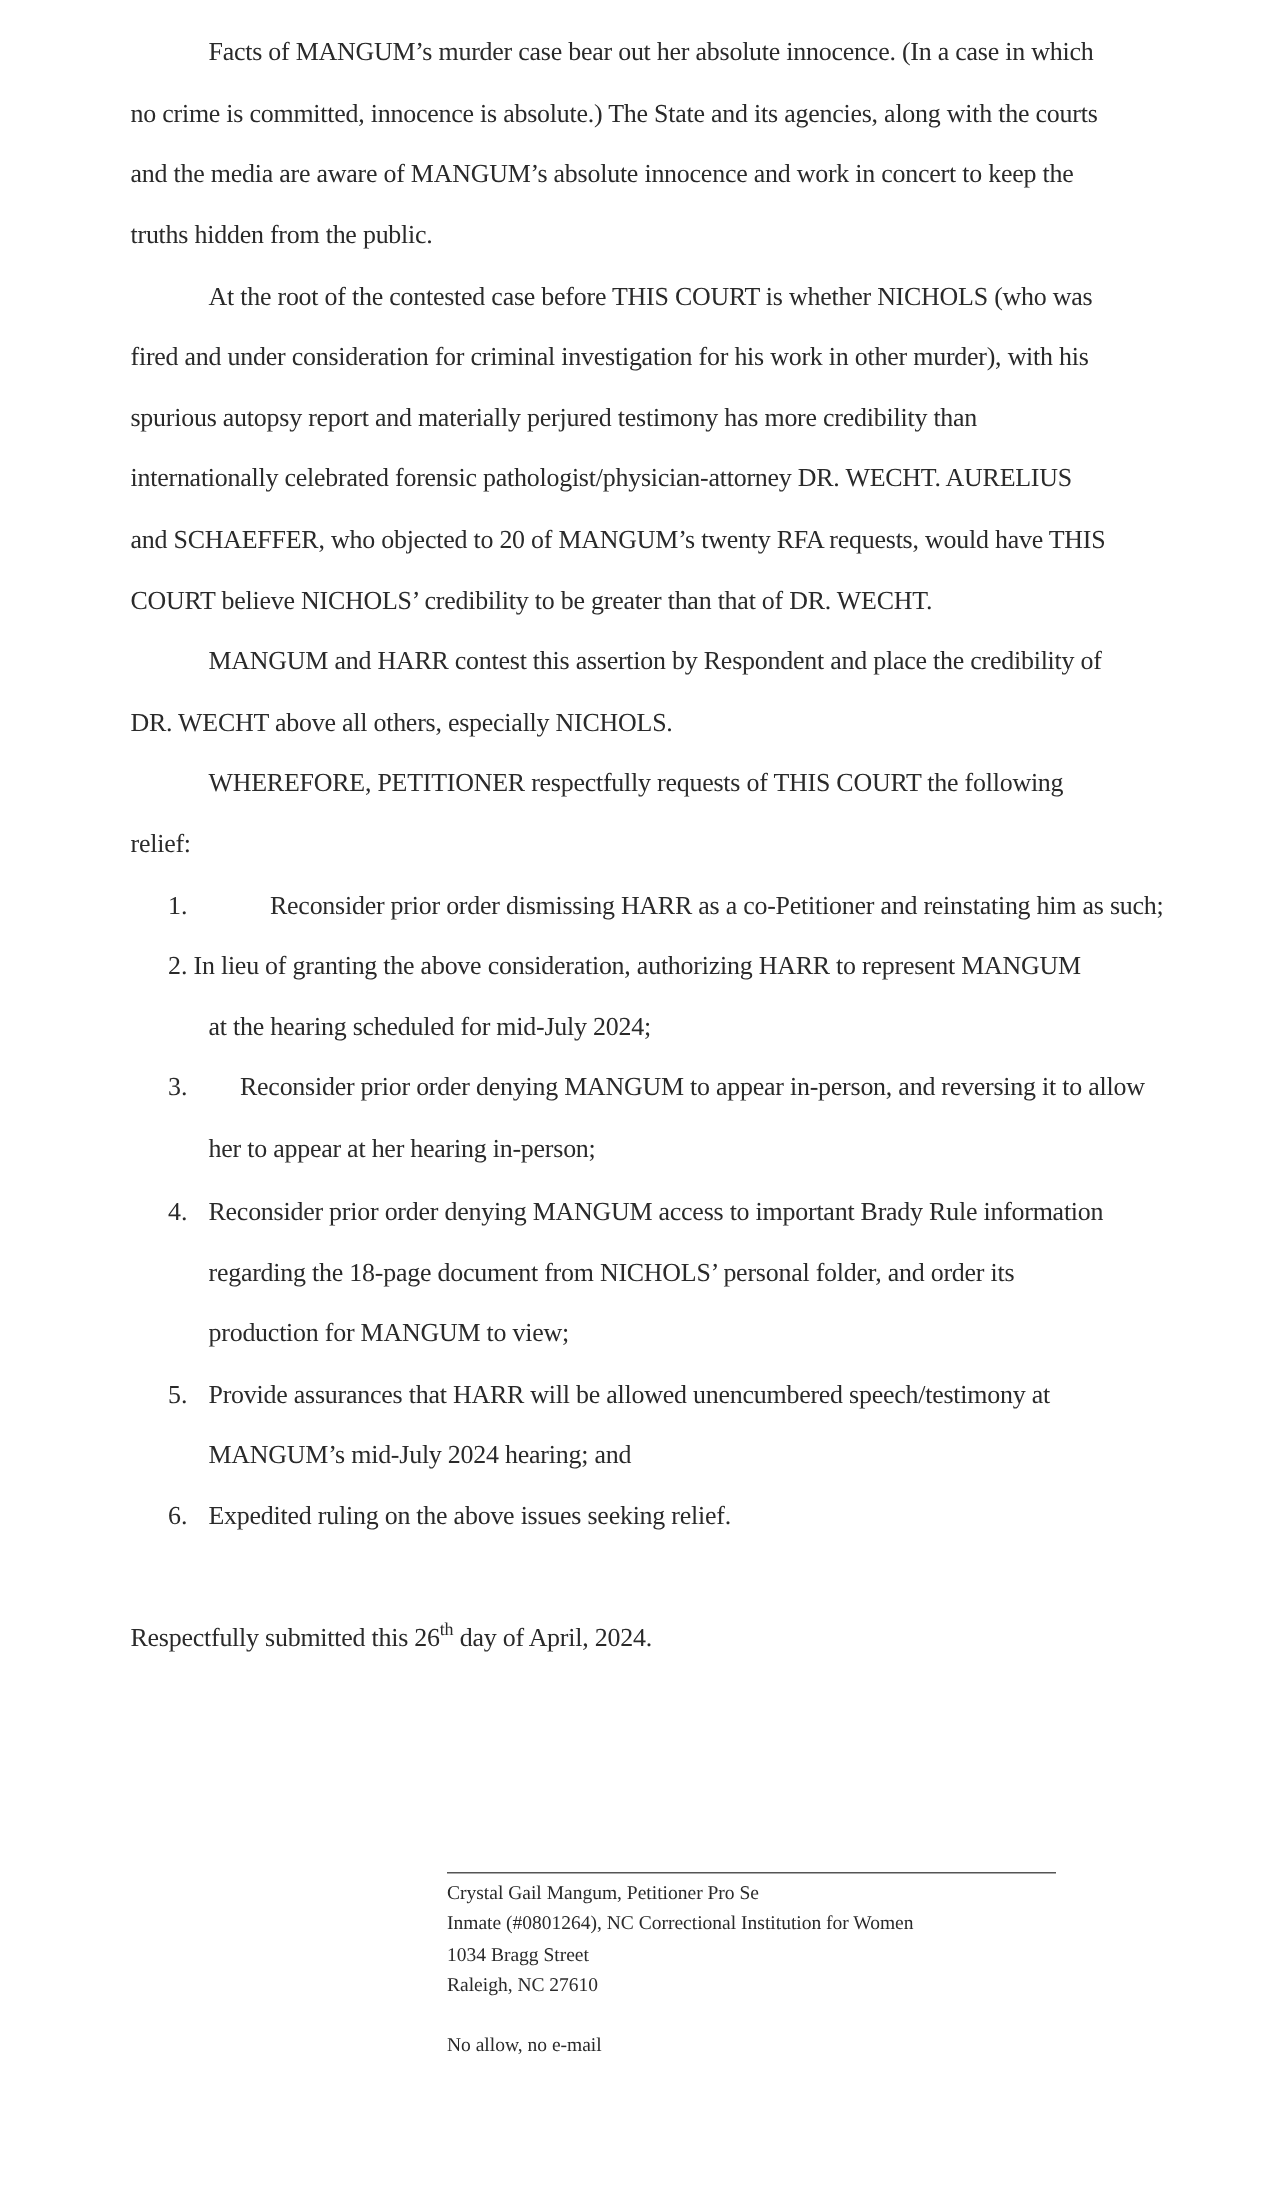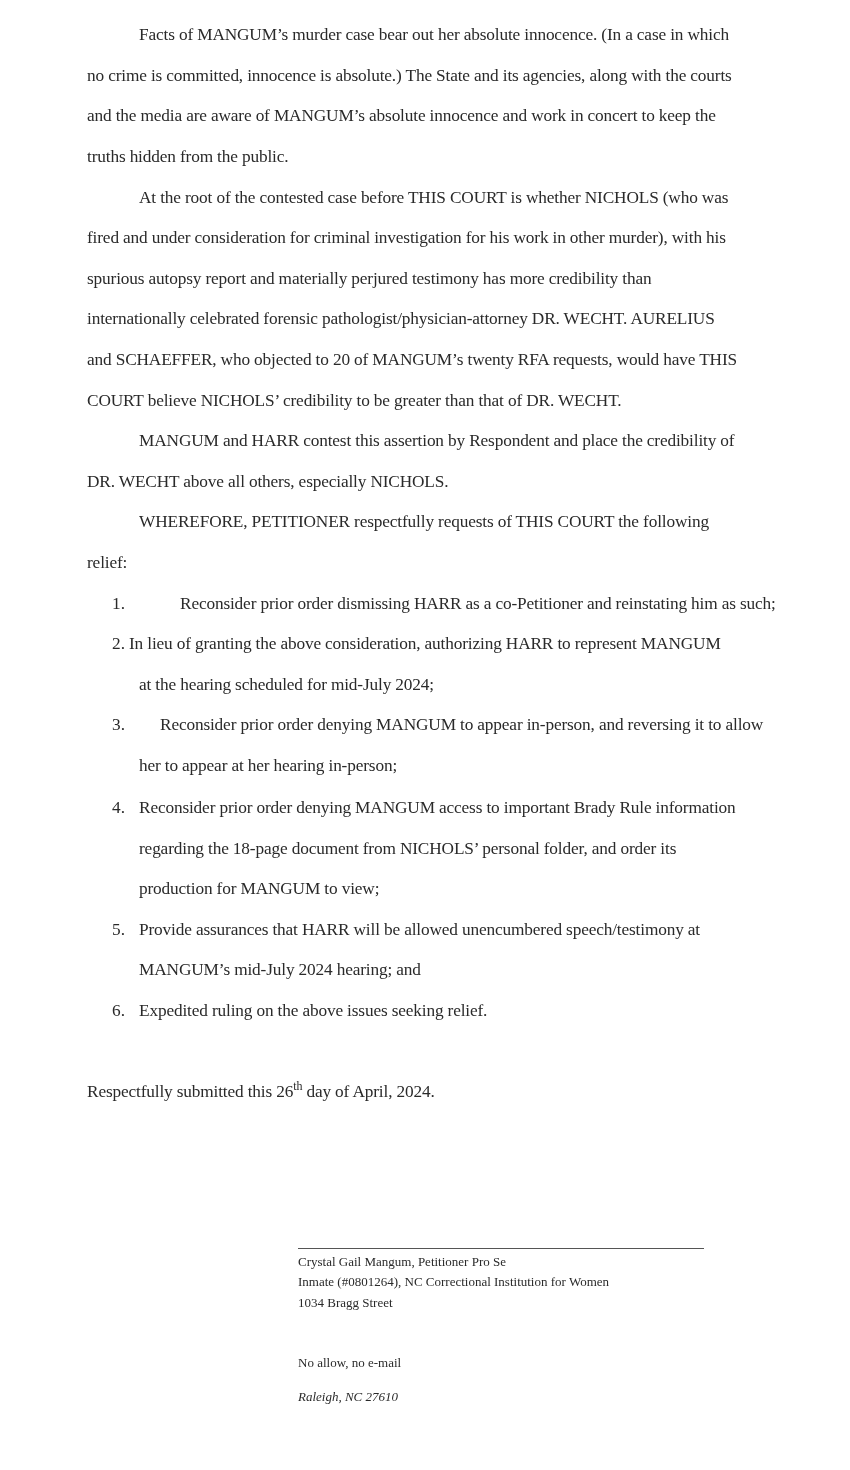--- a/index.html
+++ b/index.html
@@ -118,17 +118,17 @@
     </div>
   </div>
 
   <div class="line" style="left:87px; top:1082px;"><span>Respectfully submitted this 26</span><sup>th</sup><span> day of April, 2024.</span></div>
 
   <div>
     <div class="sig-rule"></div>
     <div class="sig-line" style="top:1252px;">Crystal Gail Mangum, Petitioner Pro Se</div>
     <div class="sig-line" style="top:1272px;">Inmate (#0801264), NC Correctional Institution for Women</div>
     <div class="sig-line" style="top:1293px;">1034 Bragg Street</div>
-    <div class="sig-line" style="top:1387px;font-style:italic;">Raleigh, NC  27610</div>
+    <div class="sig-line" style="top:1313px;">Raleigh, NC  27610</div>
     <div class="sig-line" style="top:1353px;">No allow, no e-mail</div>
   </div>
 
 </div>
 
 </body></html>

